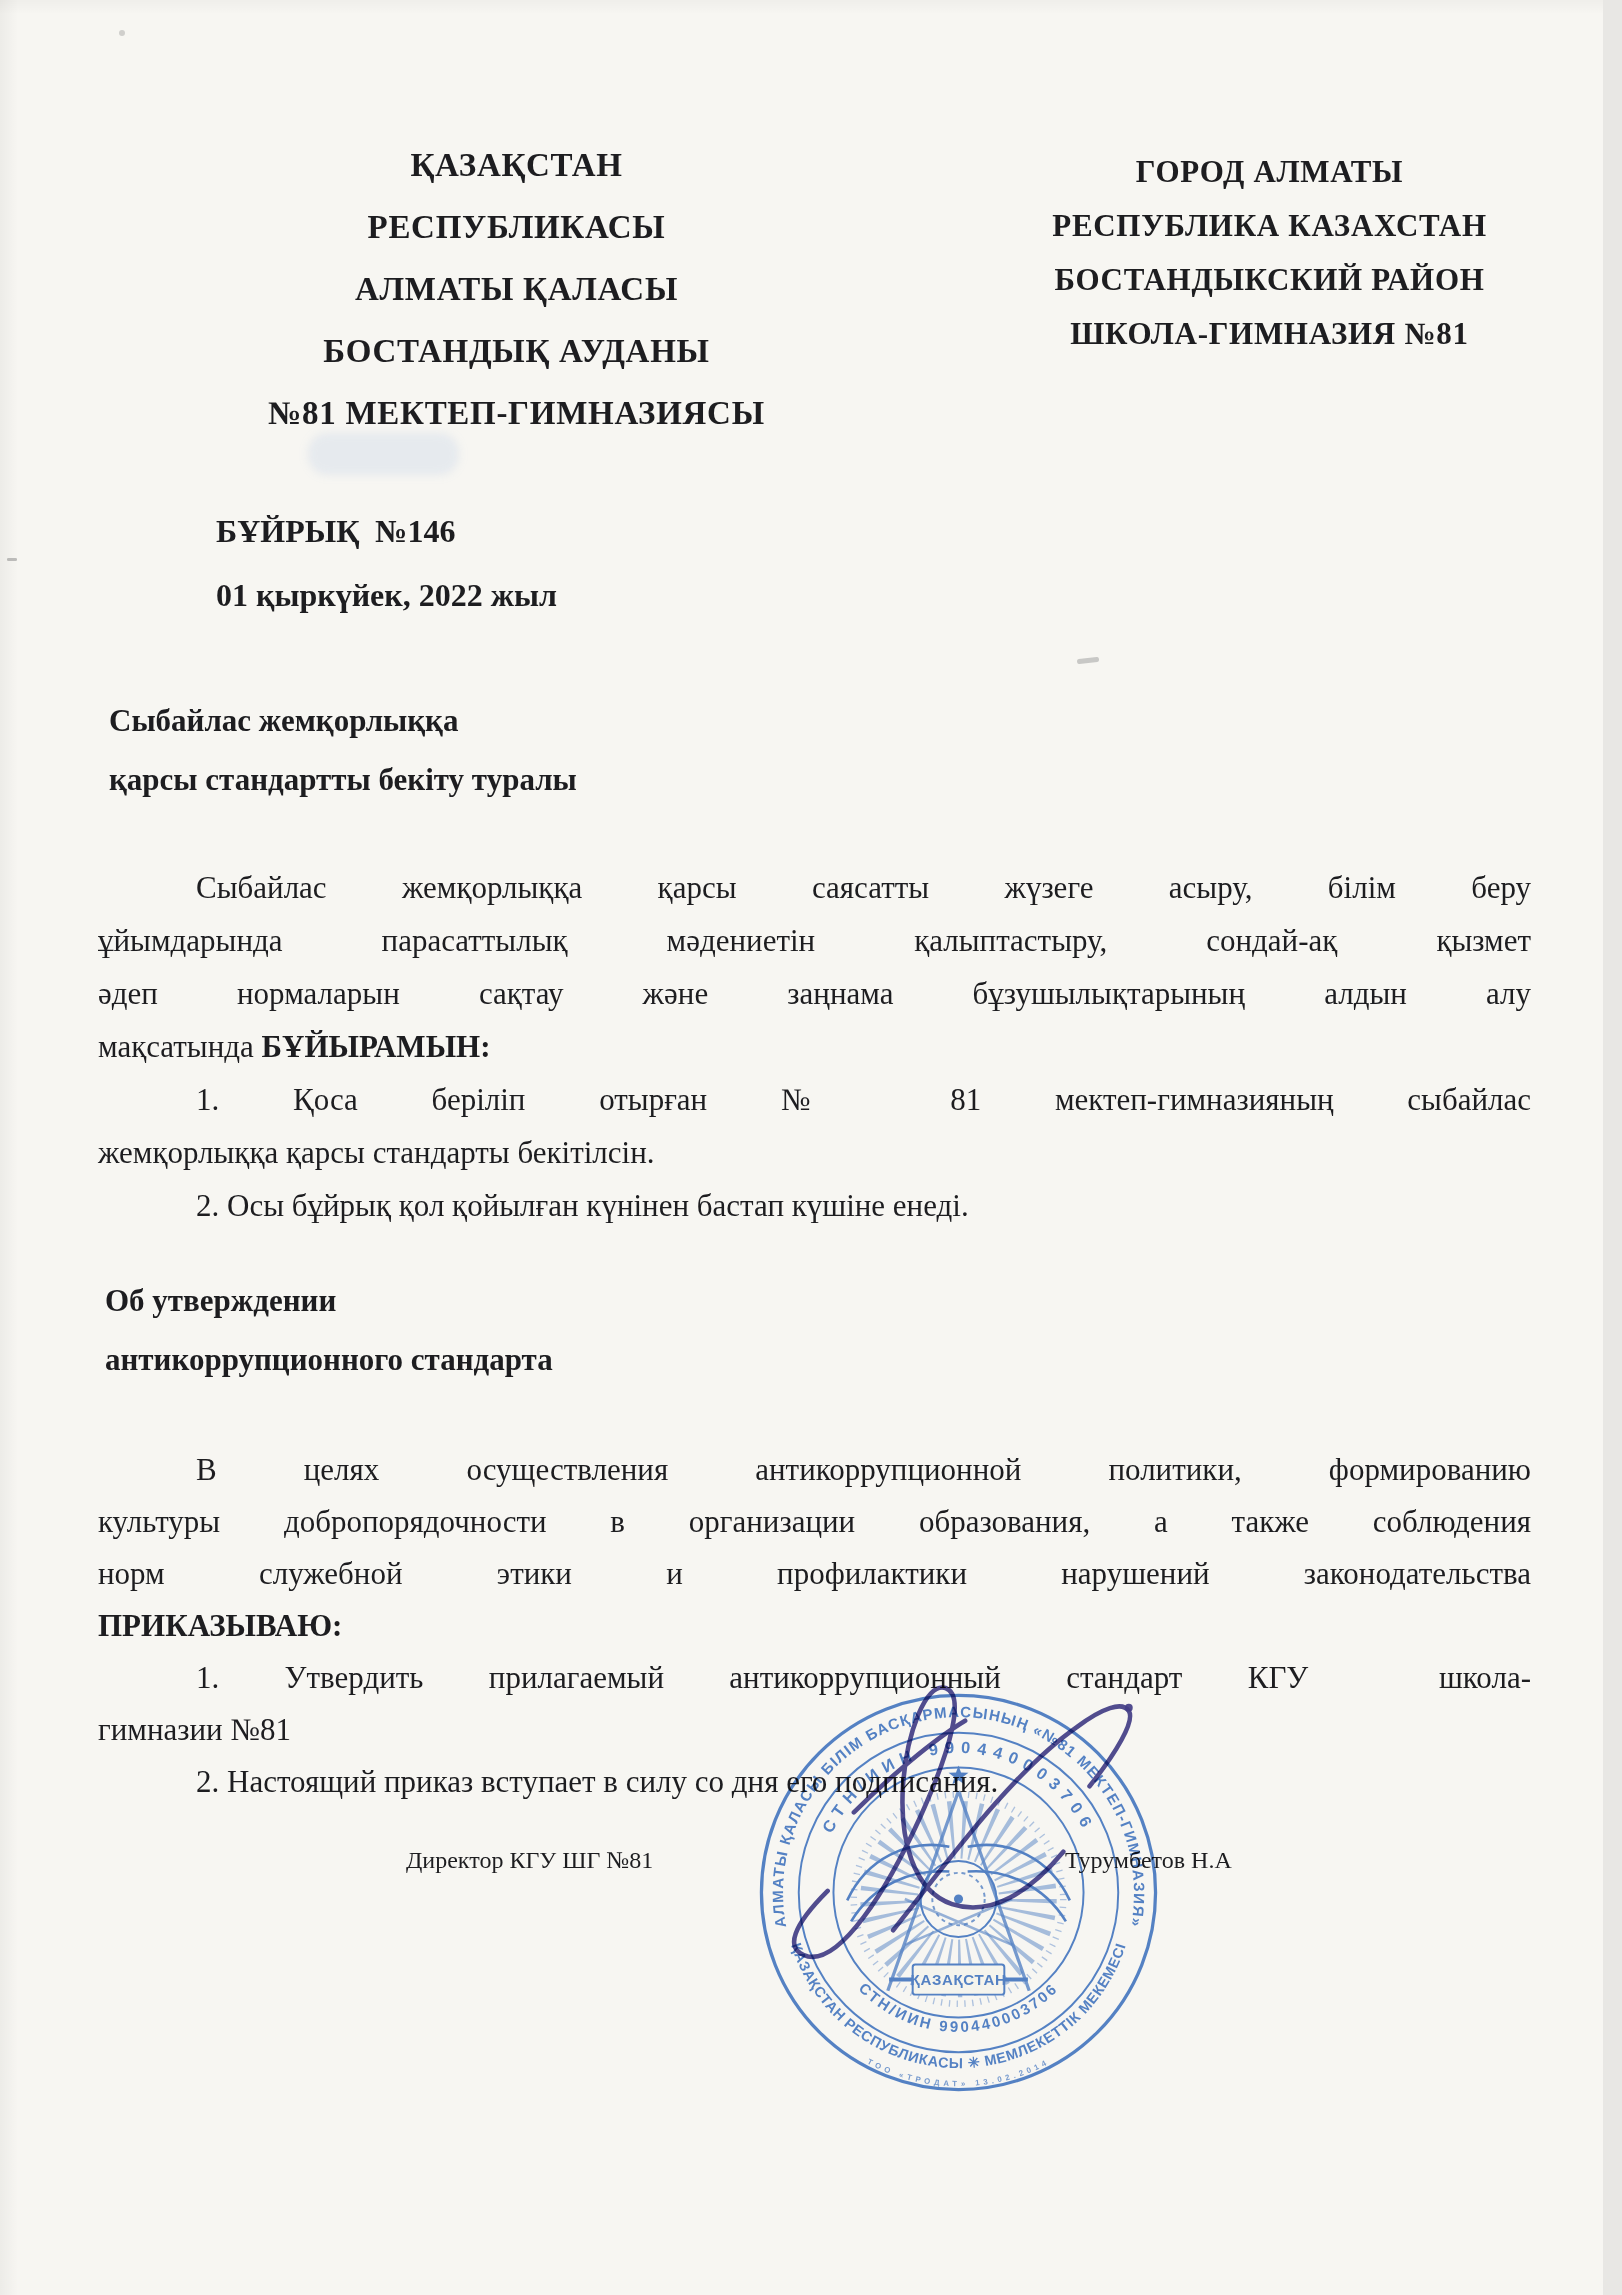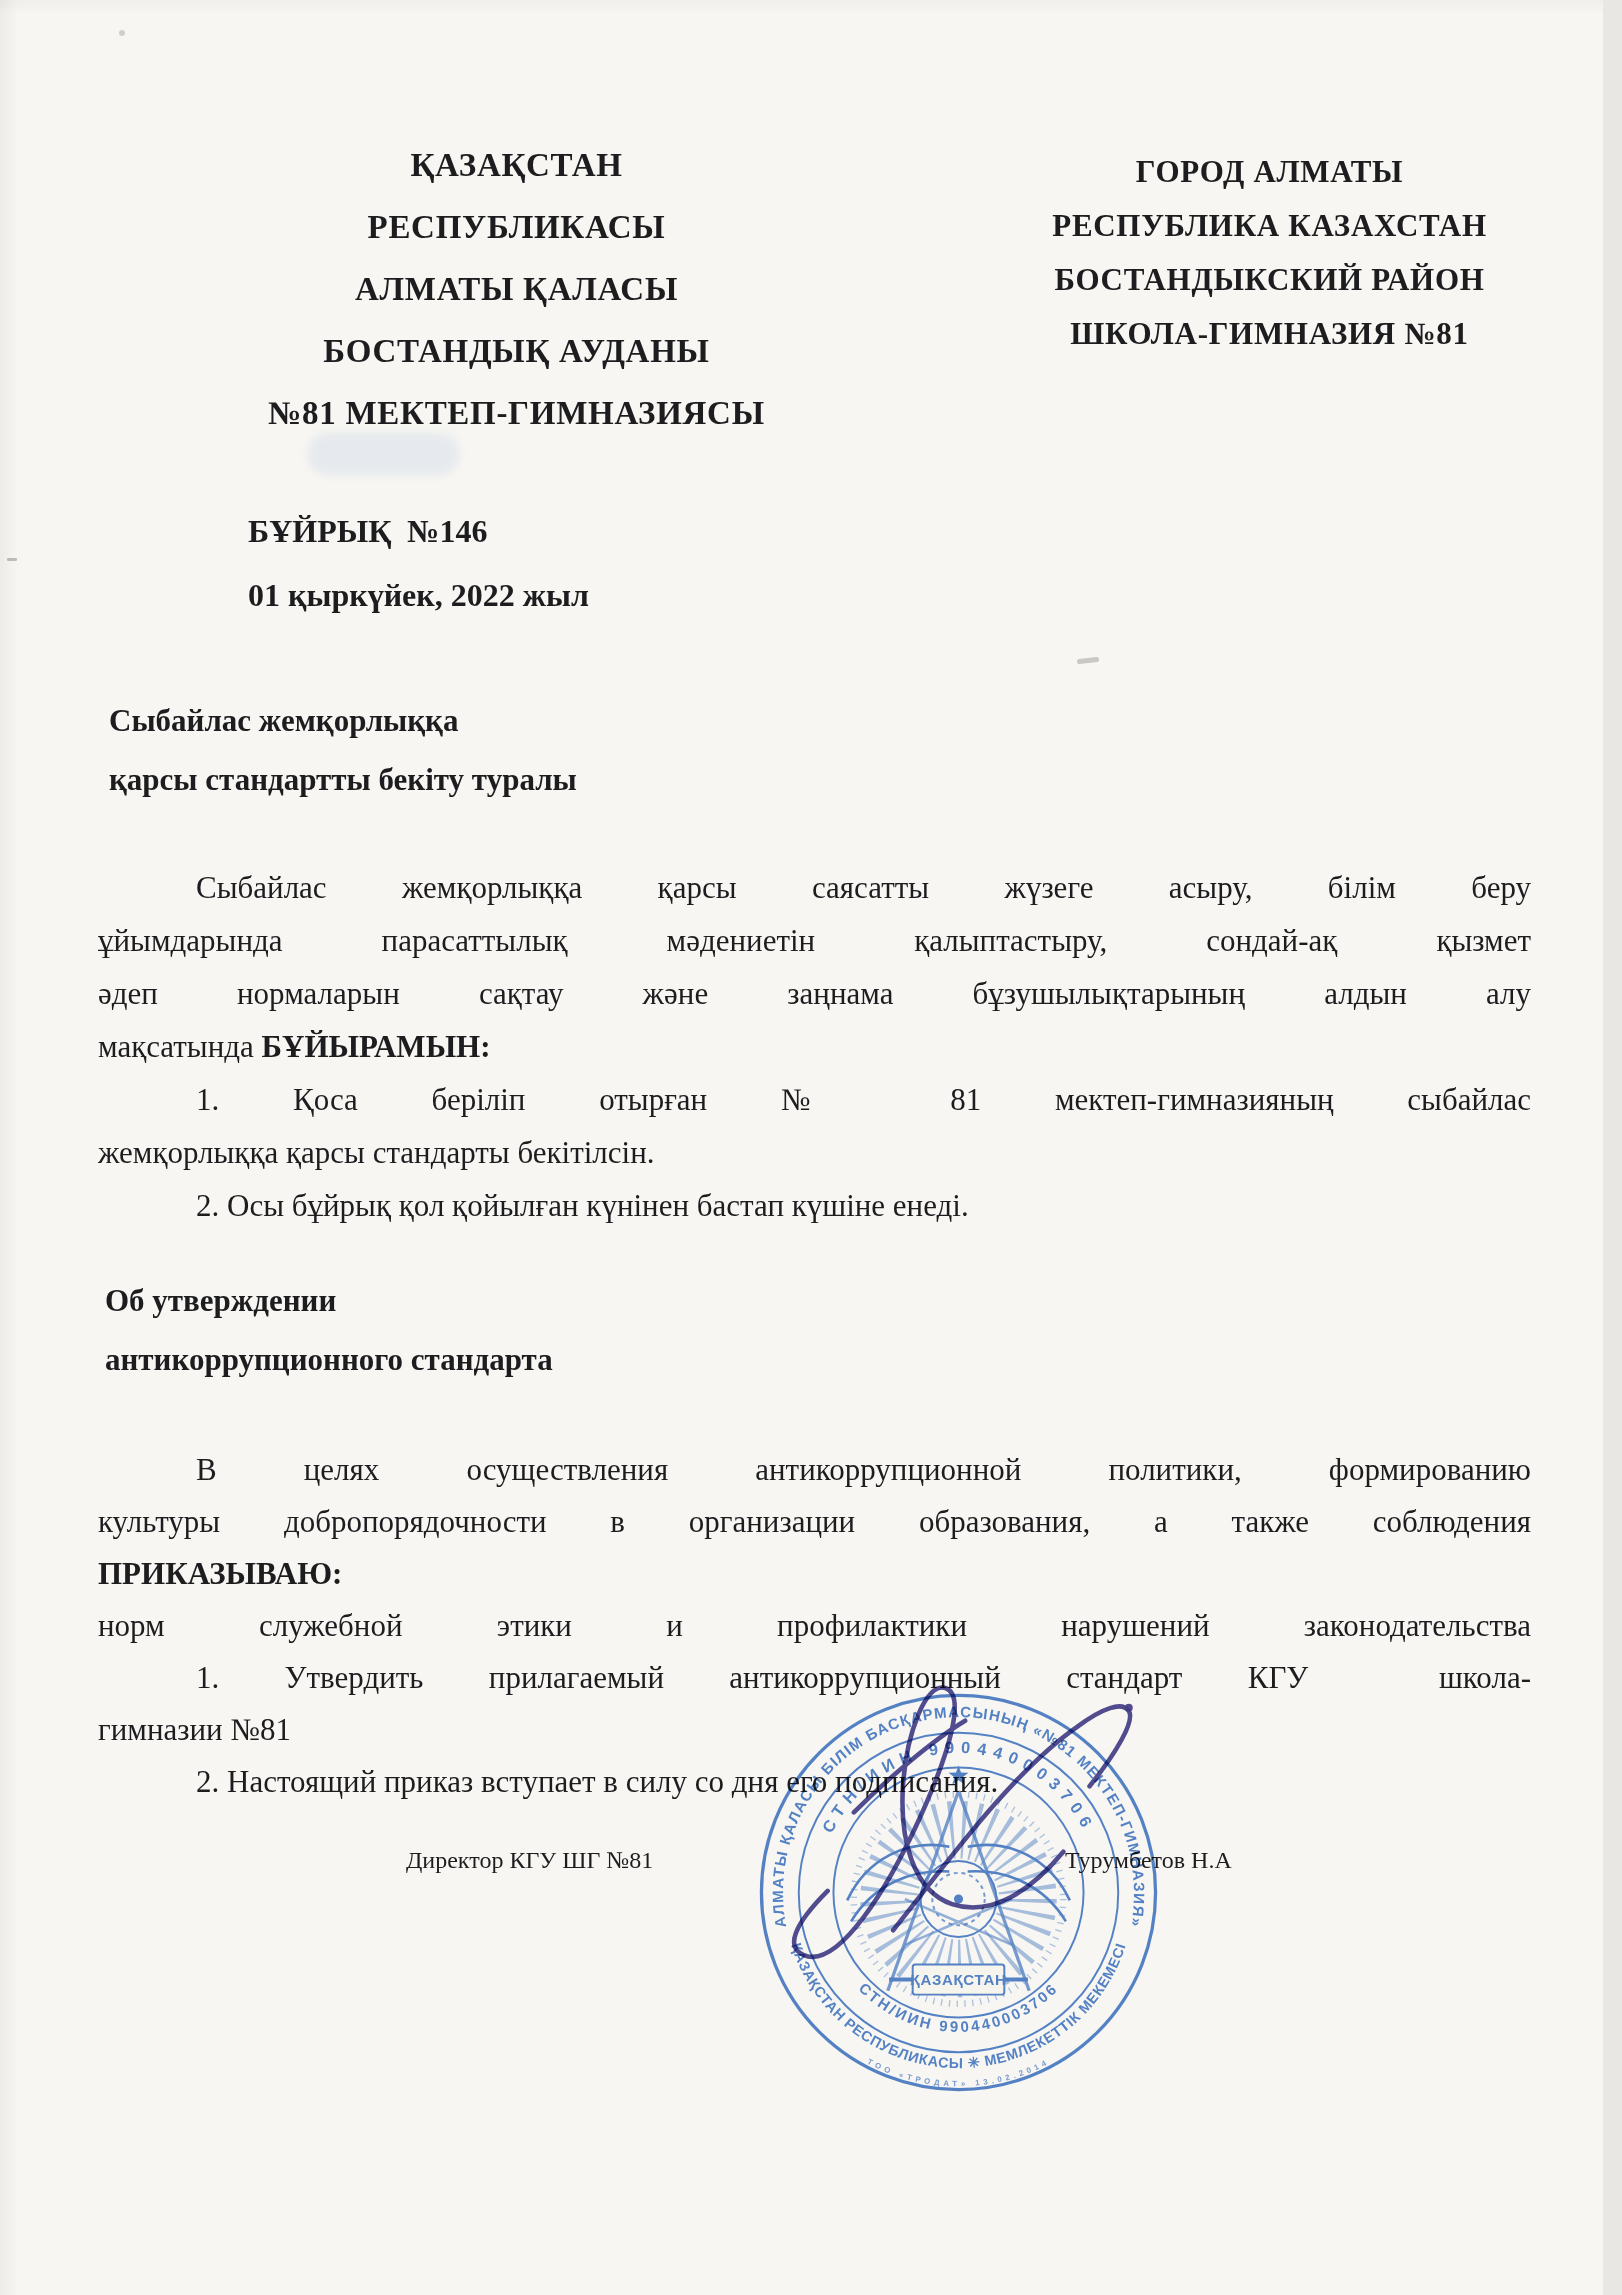--- a/index.html
+++ b/index.html
@@ -10,21 +10,21 @@
                      linear-gradient(180deg, rgba(0,0,0,.03) 0, rgba(0,0,0,0) 14.4px);
     font-family:"Liberation Serif", serif;
     color:#1d1d20;
   }
   .abs{position:absolute;}
   
   .hdr{font-weight:bold;text-align:center;}
   .hdr-left{left:209px;top:134px;width:615px;font-size:33px;line-height:62px;letter-spacing:0.7px;}
   .hdr-right{left:962px;top:145px;width:615px;font-size:31px;line-height:54px;letter-spacing:0.7px;}
   
-  .order{font-weight:bold;font-size:32px;line-height:64px;white-space:nowrap;margin-left:32px;}
+  .order{font-weight:bold;font-size:32px;line-height:64px;white-space:nowrap;}
   .order-kk{left:216px;top:499px;}
   .order-ru{left:1055px;top:503px;}
   .order .date-indent{display:inline-block;padding-left:27.5px;}
   
   .subject{font-weight:bold;font-size:31px;line-height:59px;white-space:nowrap;}
   .subject-kk{left:109px;top:691px;}
   .subject-ru{left:105px;top:1271px;}
   
   .body-block{left:98px;width:1433px;font-size:31px;}
   .body-kk{top:861px;line-height:53px;}
@@ -98,22 +98,22 @@
   </div>
 
   <div class="abs subject subject-ru">
     <div>Об утверждении</div>
     <div>антикоррупционного стандарта</div>
   </div>
 
   <div class="abs body-block body-ru">
     <div class="ln first">В целях осуществления антикоррупционной политики, формированию</div>
     <div class="ln">культуры добропорядочности в организации образования, а также соблюдения</div>
+    <div class="ln">норм служебной этики и профилактики нарушений законодательства</div>
     <div class="ln left b">ПРИКАЗЫВАЮ:</div>
-    <div class="ln">норм служебной этики и профилактики нарушений законодательства</div>
     <div class="ln first">1. Утвердить прилагаемый антикоррупционный стандарт КГУ &nbsp;школа-</div>
     <div class="ln left">гимназии №81</div>
     <div class="ln left first">2. Настоящий приказ вступает в силу со дня его подписания.</div>
   </div>
 
   <div class="abs sig sig-left">Директор КГУ ШГ №81</div>
   <div class="abs sig sig-right">Турумбетов Н.А</div>
 
   <svg class="abs stamp-svg" viewBox="0 0 640 640">
     <defs>

